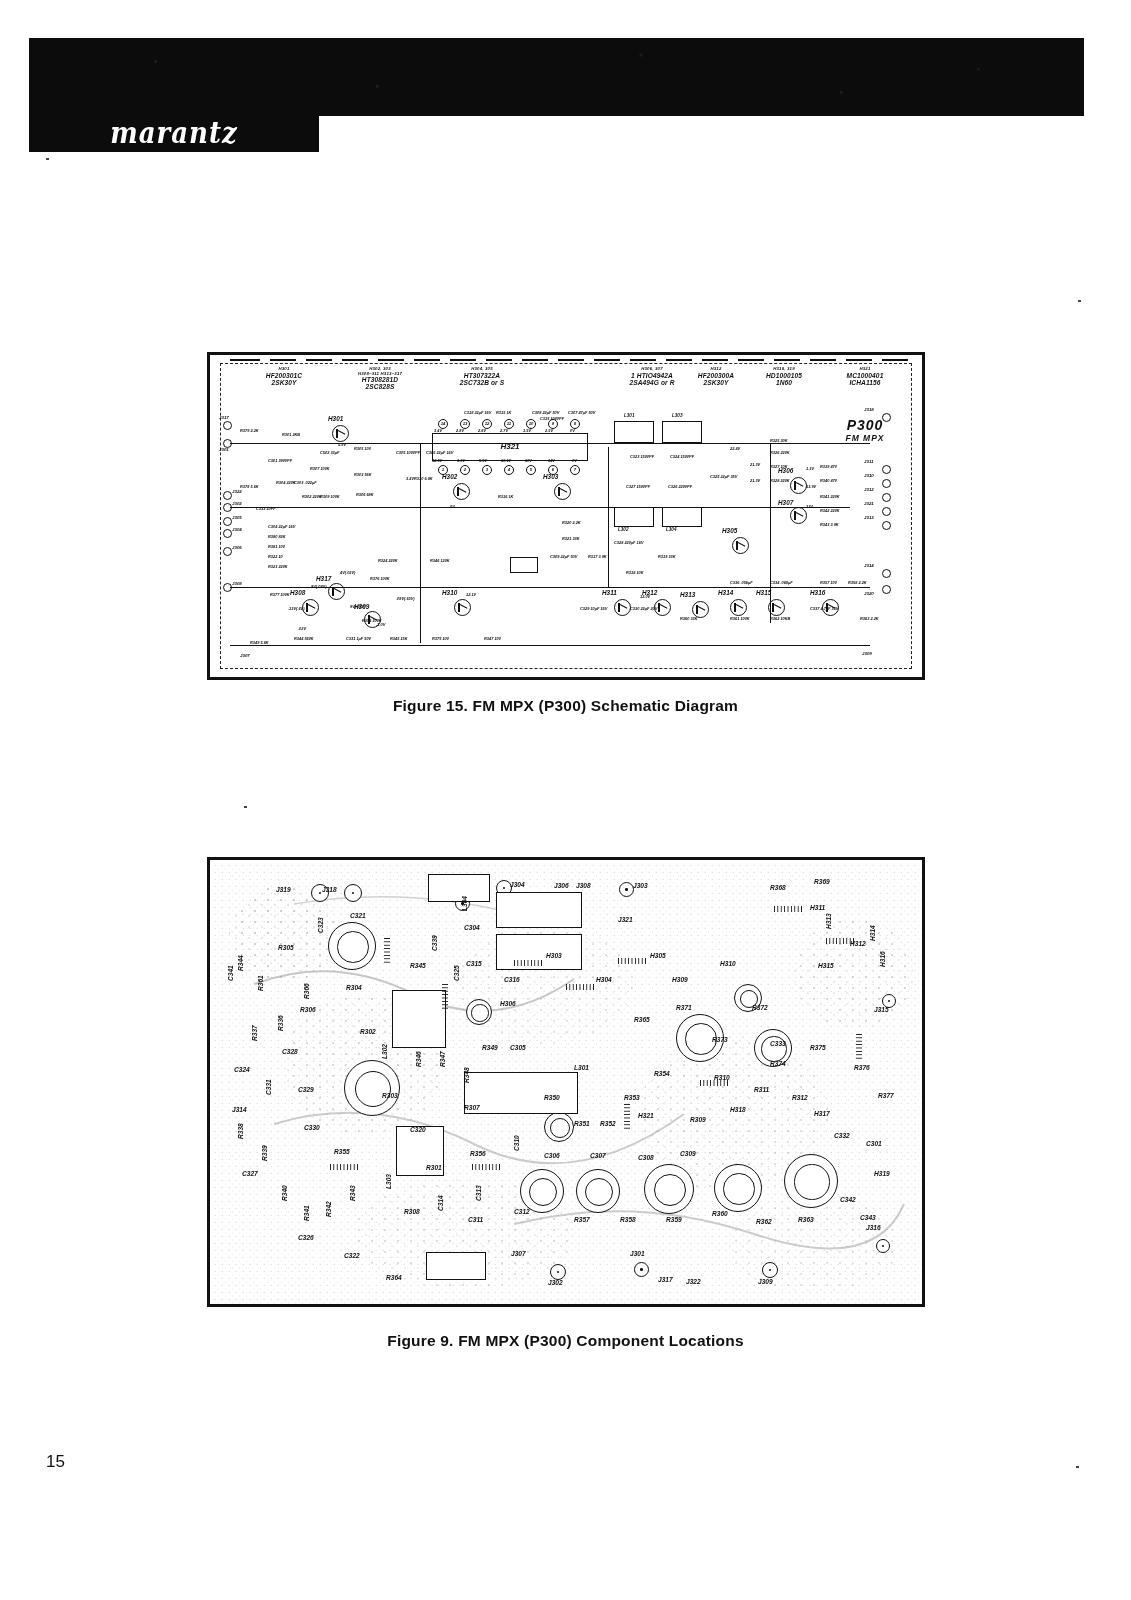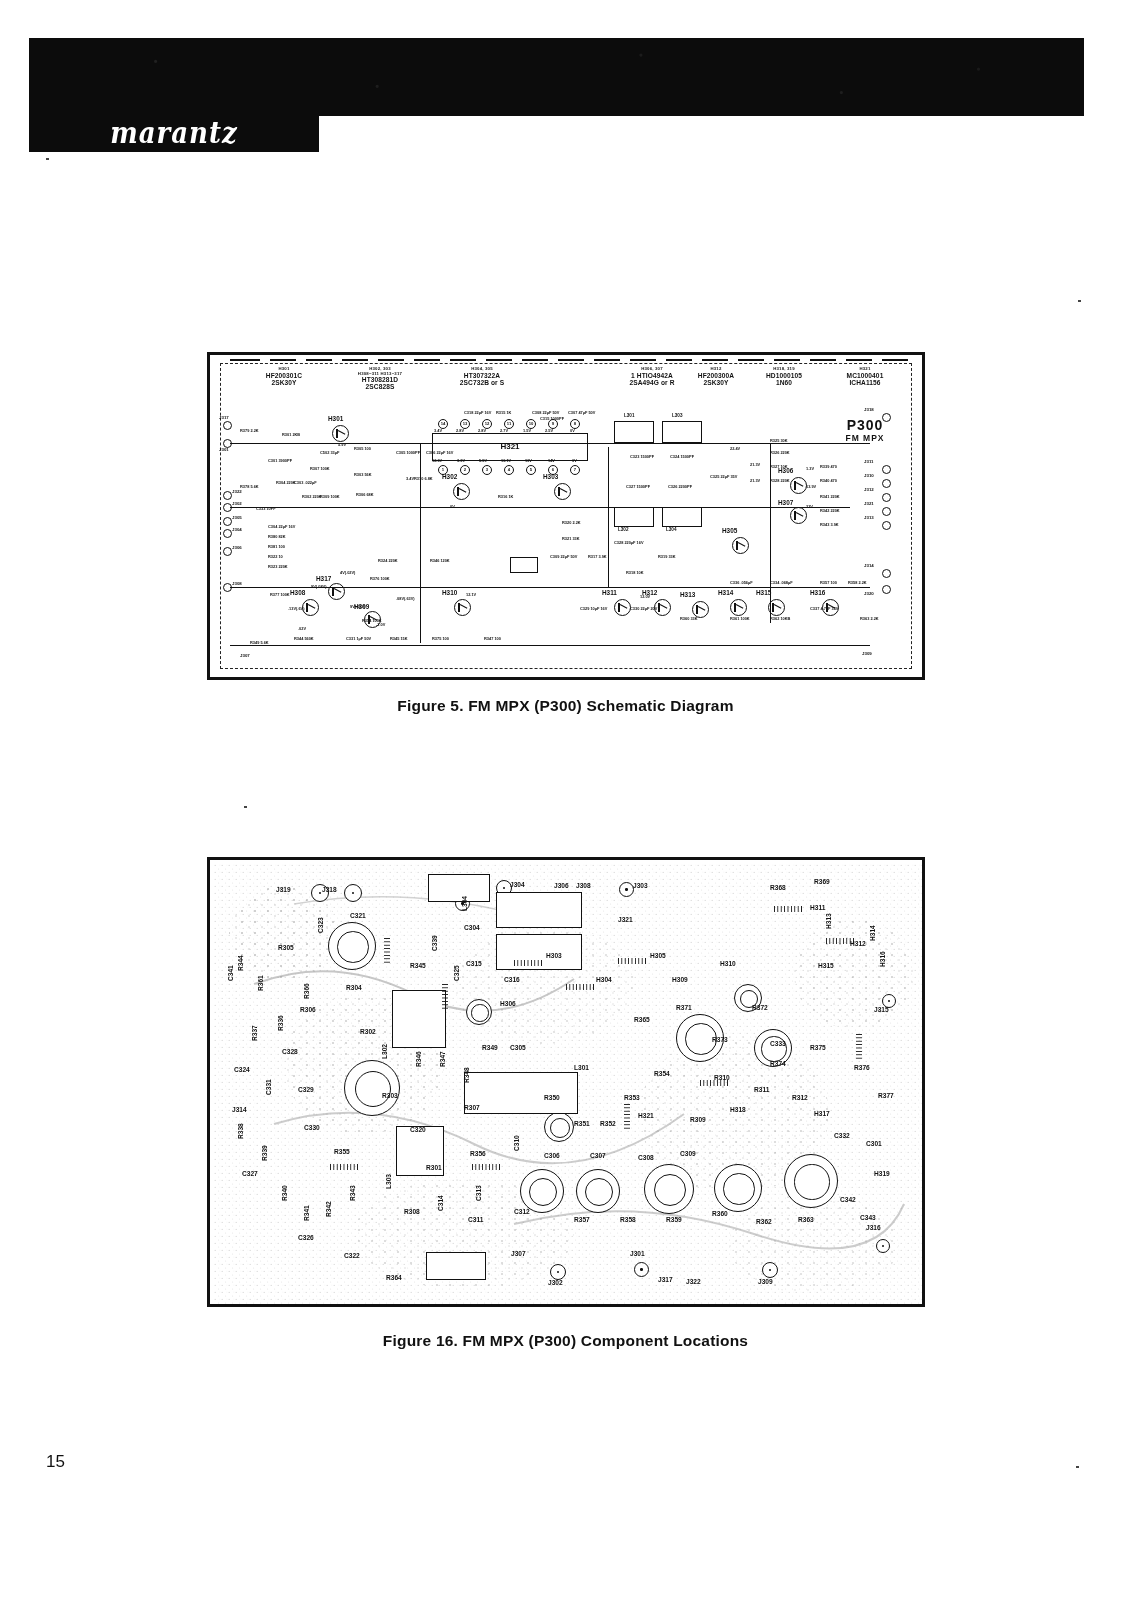--- a/index.html
+++ b/index.html
@@ -30,21 +30,21 @@
   }
   #logo-text{
     color:#fff;font-family:"DejaVu Serif",serif;font-weight:700;
     font-size:26px;letter-spacing:1px;font-style:italic;
     transform:scaleY(1.15);line-height:1;
   }
 
   
   .figure-frame{
     position:absolute;background:#fff;border:3px solid #111;
-    box-sizing:border-box;overflow:hidden;
+    box-sizing:border-box;overflow:hidden;font-style:italic;
   }
   .fig-caption{
     position:absolute;width:100%;text-align:center;
     font-family:"Liberation Sans",sans-serif;font-weight:700;
     font-size:15.5px;letter-spacing:.2px;color:#111;
   }
 
   
   #figure15-frame{left:207px;top:352px;width:718px;height:328px;}
   #fig15-inner{
@@ -454,21 +454,21 @@
   <div class="part-lbl" style="left:140px;top:250px;">9V(.05V)</div>
 
   <div class="wire wh" style="left:20px;top:88px;width:640px;"></div>
   <div class="wire wh" style="left:20px;top:152px;width:620px;"></div>
   <div class="wire wh" style="left:20px;top:232px;width:640px;"></div>
   <div class="wire wh" style="left:20px;top:290px;width:640px;"></div>
   <div class="wire wv" style="left:210px;top:88px;height:200px;"></div>
   <div class="wire wv" style="left:398px;top:92px;height:140px;"></div>
   <div class="wire wv" style="left:560px;top:88px;height:180px;"></div>
 </div>
-<div id="figure15-caption" class="fig-caption">Figure 5.  FM MPX (P300) Schematic Diagram</div>
+<div id="figure15-caption" class="fig-caption">Figure 15.  FM MPX (P300) Schematic Diagram</div>
 
 <div id="figure16-frame" class="figure-frame">
   <div id="pcb-canvas">
 
     <svg class="speckle" width="710" height="442" viewBox="0 0 710 442" preserveAspectRatio="none">
       <defs>
         <pattern id="dots" width="7" height="7" patternUnits="userSpaceOnUse">
           <circle cx="1.2" cy="1.4" r="0.65" fill="#3a3a3a"></circle>
           <circle cx="4.6" cy="4.9" r="0.5" fill="#555"></circle>
           <circle cx="5.9" cy="1.1" r="0.35" fill="#777"></circle>
@@ -662,20 +662,20 @@
     <div class="pcb-lbl" style="left:64px;top:80px;">R305</div>
     <div class="pcb-lbl" style="left:86px;top:142px;">R306</div>
     <div class="pcb-lbl" style="left:250px;top:240px;">R307</div>
     <div class="pcb-lbl" style="left:190px;top:344px;">R308</div>
     <div class="pcb-lbl" style="left:476px;top:252px;">R309</div>
     <div class="pcb-lbl" style="left:500px;top:210px;">R310</div>
     <div class="pcb-lbl" style="left:540px;top:222px;">R311</div>
     <div class="pcb-lbl" style="left:578px;top:230px;">R312</div>
   </div>
 </div>
-<div id="figure16-caption" class="fig-caption">Figure 16.  FM MPX (P300) Component Locations</div>
+<div id="figure16-caption" class="fig-caption">Figure 9.  FM MPX (P300) Component Locations</div>
 
 <div id="page-number">15</div>
 
 <div class="tick" style="left:46px;top:158px;"></div>
 <div class="tick" style="left:1078px;top:300px;"></div>
 <div class="tick" style="left:244px;top:806px;"></div>
 <div class="tick" style="left:1076px;top:1466px;"></div>
 
 </body></html>

